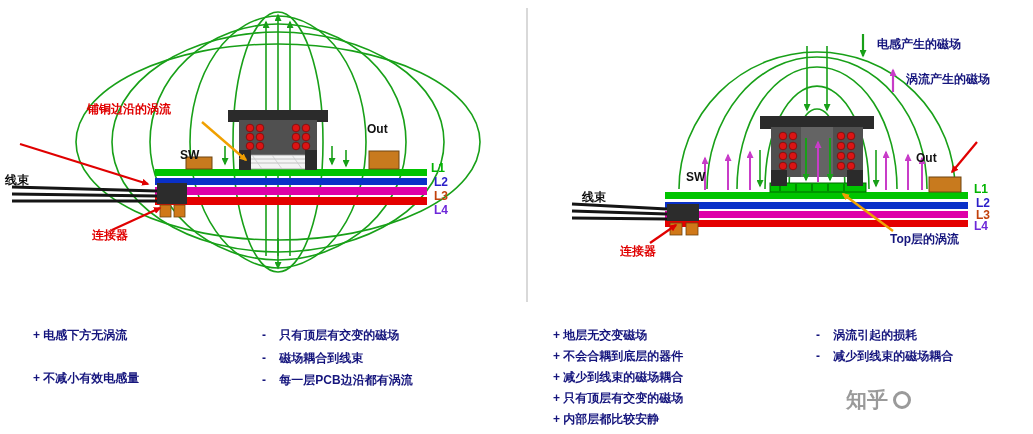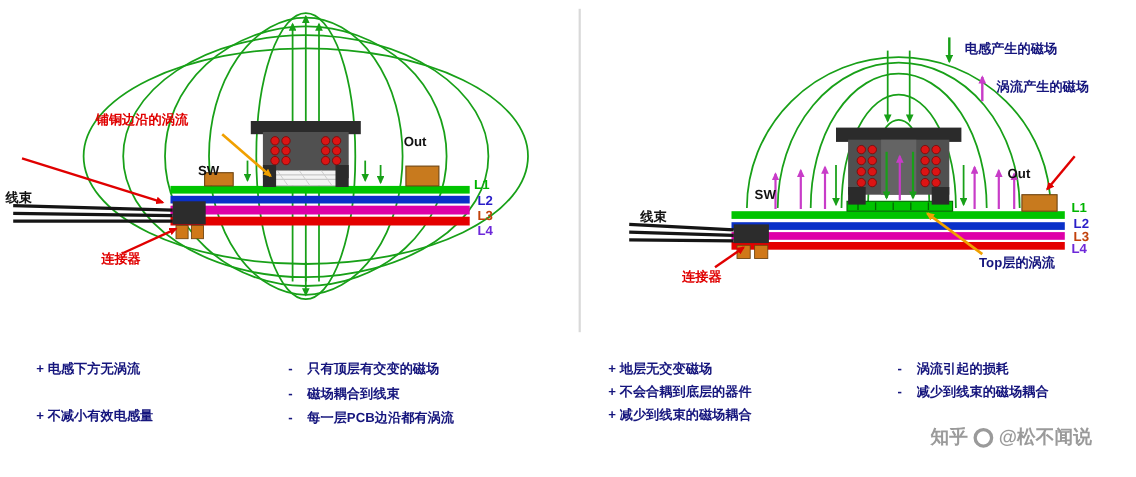--- a/index.html
+++ b/index.html
@@ -8,21 +8,21 @@
   svg{position:absolute;left:0;top:0;}
   .divider{position:absolute;left:526px;top:8px;width:2px;height:294px;background:#d9d9d9;}
   .lbl{position:absolute;font-weight:700;font-size:12px;line-height:17px;color:#111;white-space:pre;}
   .red{color:#e00000;}
   .navy{color:#15157d;}
   .l1c{color:#00b400;}
   .l2c{color:#2a1ec8;}
   .l3c{color:#c2410c;}
   .l4c{color:#6d28d9;}
   .wm{position:absolute;left:846px;top:386px;display:flex;align-items:center;gap:5px;
-      color:#9a9a9a;font-weight:700;font-size:17px;}
+      color:#9a9a9a;font-weight:700;font-size:21px;}
   .wm-logo{width:12px;height:12px;border:3px solid #9a9a9a;border-radius:50%;display:inline-block;}
 </style>
 </head>
 <body>
 
 <div class="stage">
 
   <svg width="1033" height="434" viewBox="0 0 1033 434">
     <defs>
       <marker id="mg" refX="6" refY="3.5" markerWidth="8" markerHeight="7" orient="auto" markerUnits="userSpaceOnUse">
@@ -224,22 +224,23 @@
 
   <div class="lbl navy" style="left:33px;top:327px">+ 电感下方无涡流</div>
   <div class="lbl navy" style="left:33px;top:370px">+ 不减小有效电感量</div>
   <div class="lbl navy" style="left:262px;top:327px">-    只有顶层有交变的磁场</div>
   <div class="lbl navy" style="left:262px;top:350px">-    磁场耦合到线束</div>
   <div class="lbl navy" style="left:262px;top:372px">-    每一层PCB边沿都有涡流</div>
 
   <div class="lbl navy" style="left:553px;top:327px">+ 地层无交变磁场</div>
   <div class="lbl navy" style="left:553px;top:369px">+ 减少到线束的磁场耦合</div>
   <div class="lbl navy" style="left:553px;top:348px">+ 不会合耦到底层的器件</div>
+  <div class="lbl navy" style="left:553px;top:390px">+ 只有顶层有交变的磁场</div>
+  <div class="lbl navy" style="left:553px;top:411px">+ 内部层都比较安静</div>
   <div class="lbl navy" style="left:816px;top:327px">-    涡流引起的损耗</div>
   <div class="lbl navy" style="left:816px;top:348px">-    减少到线束的磁场耦合</div>
 
   <div class="wm">
     <span>知乎</span>
     <span class="wm-logo"></span>
-    <span>@松不闻说</span>
   </div>
 
 </div>
 
 </body></html>

